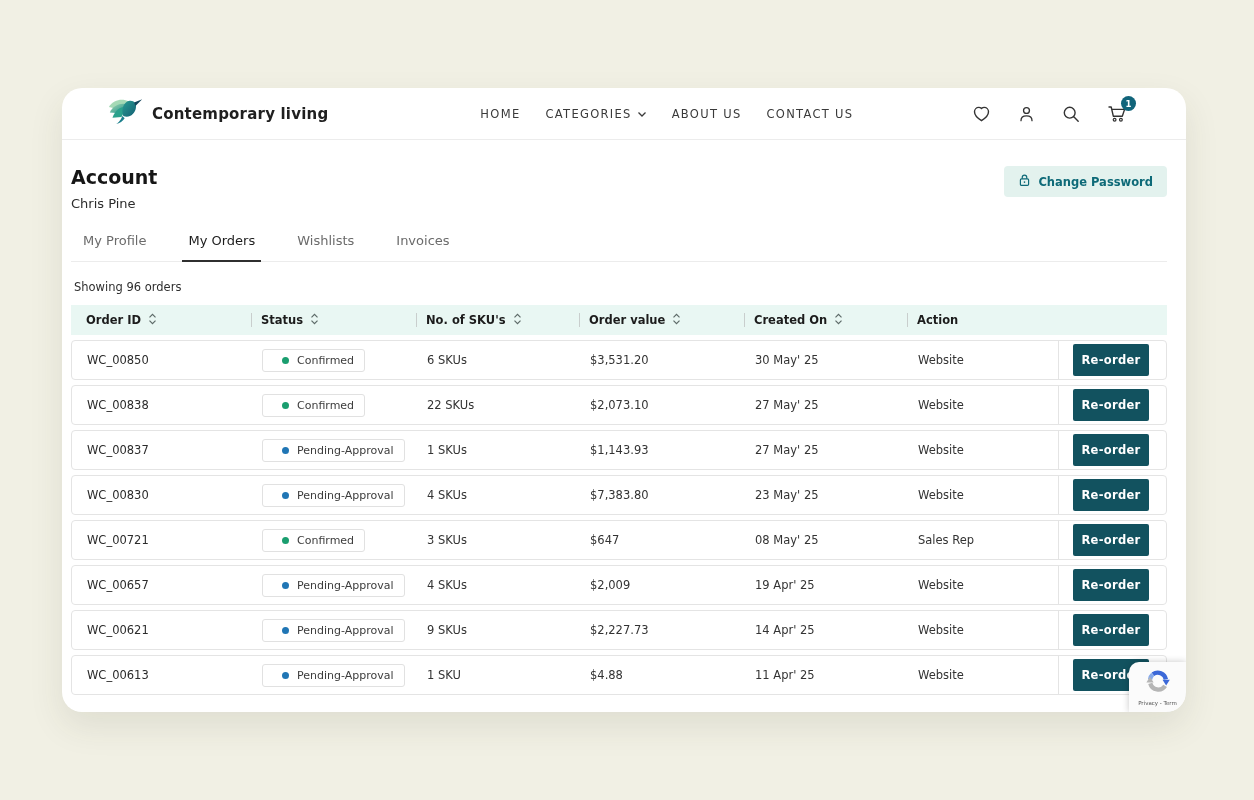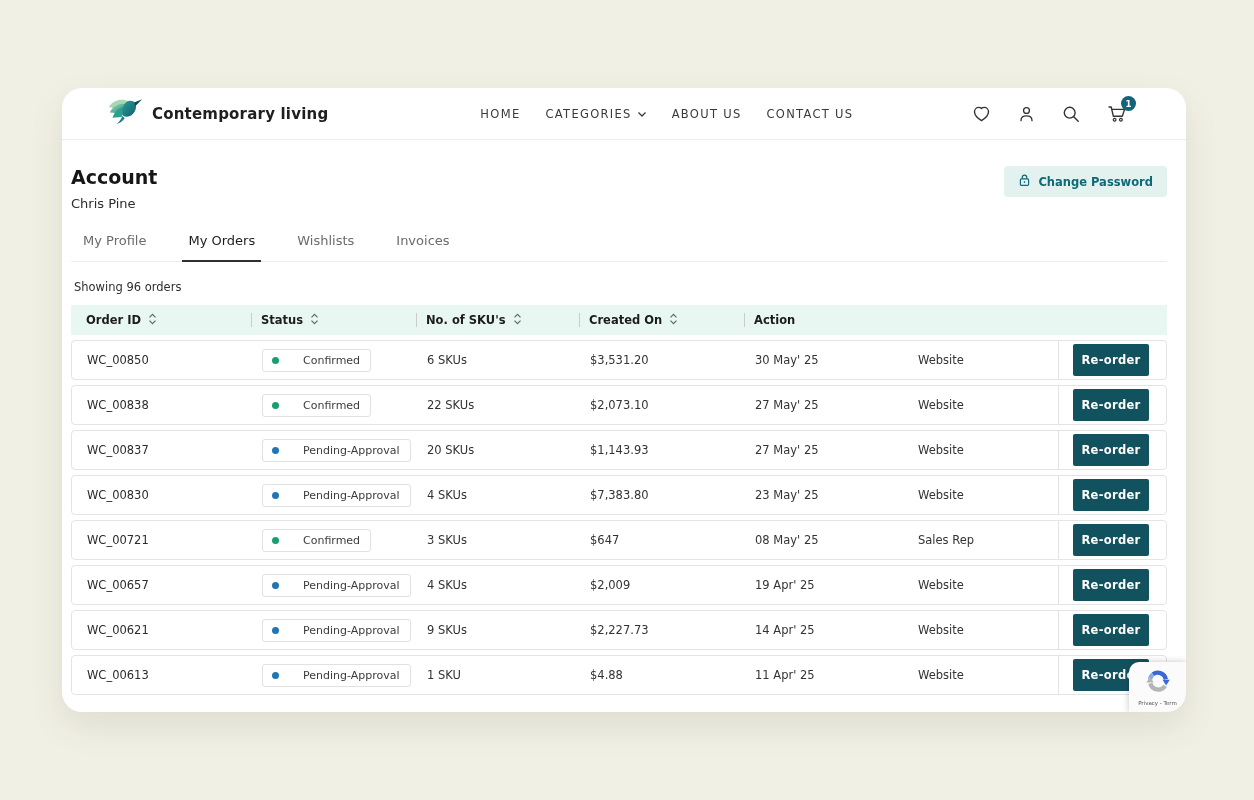--- a/index.html
+++ b/index.html
@@ -71,22 +71,22 @@
   .th:not(:first-child)::before{
     content:"";position:absolute;left:0;top:8px;width:1px;height:14px;background:#c9cecd;
   }
   .orders-body .order-row{
     margin-top:5px;height:40px;border:1px solid var(--border);border-radius:4px;
     align-items:center;background:#fff;
   }
   .td{font-size:11.5px;color:#333;padding-left:10px;white-space:nowrap;}
   .td:first-child{padding-left:15px;color:#2b2b2b;}
   .status-badge{
-    display:inline-flex;align-items:center;gap:24px;border:1px solid #e1e1e1;border-radius:3px;
-    background:#fff;padding:4px 10px 4px 9px;font-size:11px;color:#3c3c3c;justify-content:space-between;
+    display:inline-flex;align-items:center;gap:8px;border:1px solid #e1e1e1;border-radius:3px;
+    background:#fff;padding:4px 10px 4px 19px;font-size:11px;color:#3c3c3c;justify-content:space-between;
   }
   .badge-dot{width:7px;height:7px;border-radius:50%;}
   .badge-dot.confirmed{background:var(--confirmed-dot);}
   .badge-dot.pending{background:var(--pending-dot);}
   .td-action{
     height:100%;display:flex;align-items:center;border-left:1px solid var(--border);padding-left:14px;
   }
   .reorder-btn{
     width:76px;height:32px;background:var(--teal-dark);color:#fff;border:none;border-radius:2px;
     font-size:11.5px;font-weight:bold;cursor:pointer;font-family:inherit;letter-spacing:.3px;
@@ -239,31 +239,40 @@
   <div class="th">
     <span>No. of SKU's</span>
     <span>
       <svg width="9" height="12" viewBox="0 0 9 12">
               <path d="M1.5 4.3 L4.5 1.3 L7.5 4.3" fill="none" stroke="#5d6a68" stroke-width="1.2"></path>
               <path d="M1.5 7.7 L4.5 10.7 L7.5 7.7" fill="none" stroke="#5d6a68" stroke-width="1.2"></path>
             </svg>
     </span>
   </div>
 
-
-  <div class="th">
-    <span>Created On</span>
+  <div class="th">
+    <span>Order value</span>
     <span>
       <svg width="9" height="12" viewBox="0 0 9 12">
               <path d="M1.5 4.3 L4.5 1.3 L7.5 4.3" fill="none" stroke="#5d6a68" stroke-width="1.2"></path>
               <path d="M1.5 7.7 L4.5 10.7 L7.5 7.7" fill="none" stroke="#5d6a68" stroke-width="1.2"></path>
             </svg>
     </span>
   </div>
 
+  <div class="th">
+    <span>Created On</span>
+    <span>
+      <svg width="9" height="12" viewBox="0 0 9 12">
+              <path d="M1.5 4.3 L4.5 1.3 L7.5 4.3" fill="none" stroke="#5d6a68" stroke-width="1.2"></path>
+              <path d="M1.5 7.7 L4.5 10.7 L7.5 7.7" fill="none" stroke="#5d6a68" stroke-width="1.2"></path>
+            </svg>
+    </span>
+  </div>
+
 
   <div class="th">
     <span>Action</span>
 
   </div>
 </div>
 
     <div class="orders-body">
   <div class="order-row grid-cols">
     <div class="td">WC_00850</div>
@@ -300,21 +309,21 @@
   </div>
 
   <div class="order-row grid-cols">
     <div class="td">WC_00837</div>
     <div class="td">
       <span class="status-badge">
         <span class="badge-dot pending"></span>
         <span>Pending-Approval</span>
       </span>
     </div>
-    <div class="td">20 SKUs</div>
+    <div class="td">1 SKUs</div>
     <div class="td">$1,143.93</div>
     <div class="td">27 May' 25</div>
     <div class="td">Website</div>
     <div class="td-action">
       <button class="reorder-btn">Re-order</button>
     </div>
   </div>
 
   <div class="order-row grid-cols">
     <div class="td">WC_00830</div>

